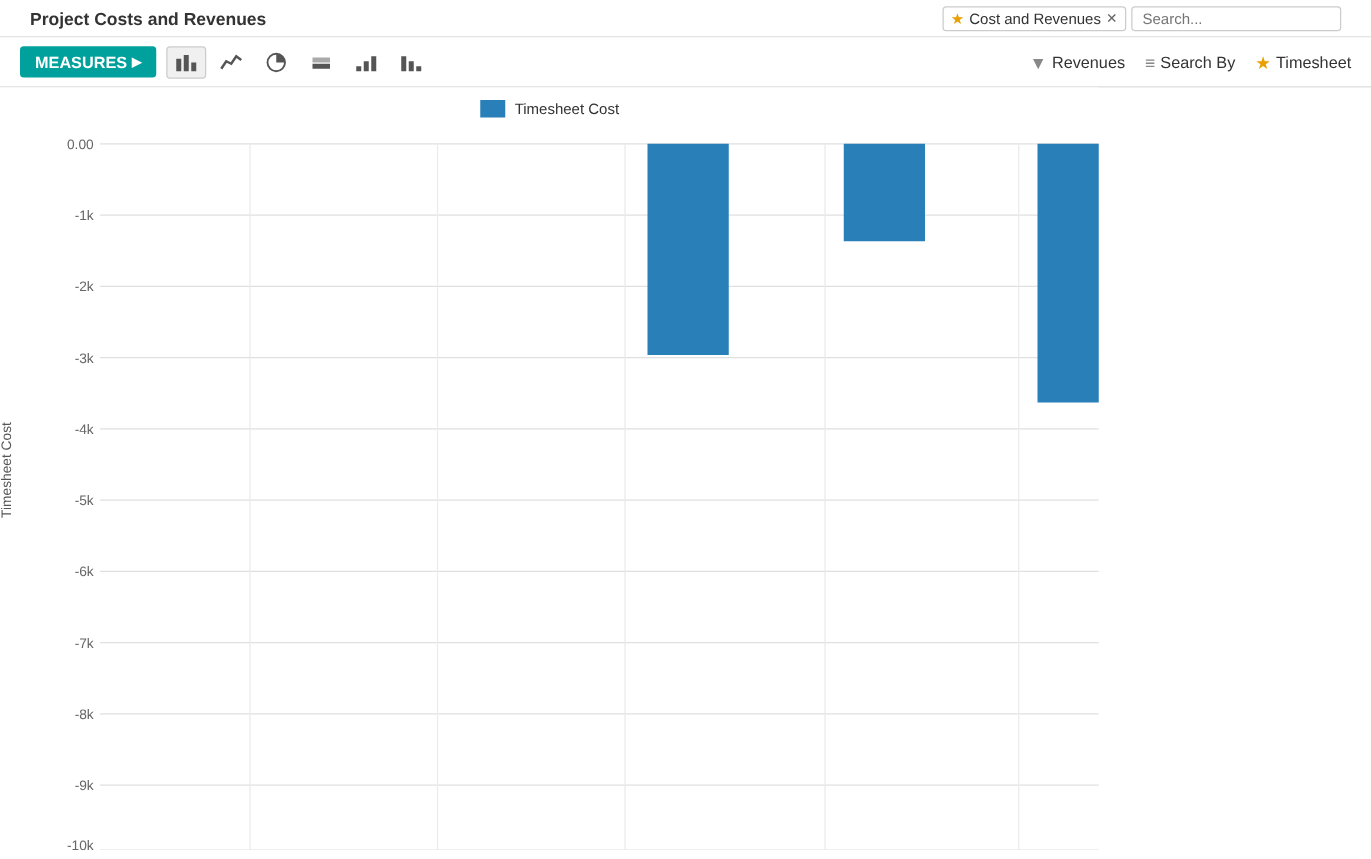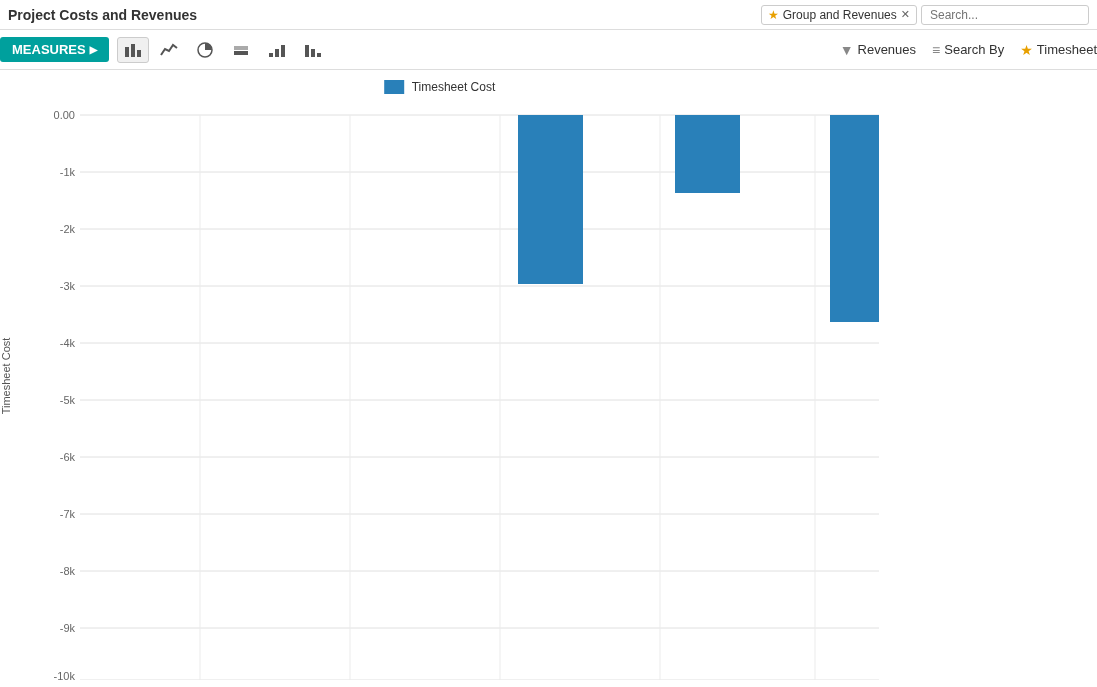--- a/index.html
+++ b/index.html
@@ -4,21 +4,21 @@
   <style>
     * { box-sizing: border-box; margin: 0; padding: 0; }
     body { font-family: Arial, sans-serif; font-size: 13px; background: #fff; color: #333; width: 1097px; height: 687px; overflow: hidden; }
 
     
     .top-bar {
       display: flex;
       align-items: center;
       height: 30px;
       border-bottom: 1px solid #ddd;
-      padding: 0 8px;
+      padding: 0 24px;
       background: #fff;
     }
     .page-title {
       font-size: 14px;
       font-weight: bold;
       color: #333;
       flex: 1;
     }
     .breadcrumb-tab {
       display: flex;
@@ -47,21 +47,21 @@
       width: 168px;
       outline: none;
     }
 
     
     .toolbar {
       display: flex;
       align-items: center;
       height: 40px;
       border-bottom: 1px solid #ddd;
-      padding: 0 0;
+      padding: 0 16px;
       background: #fff;
     }
     .measures-btn {
       background: #00a09d;
       color: #fff;
       border: none;
       border-radius: 3px;
       padding: 5px 12px;
       font-size: 13px;
       font-weight: bold;
@@ -143,21 +143,21 @@
       display: inline-block;
     }
   </style>
 </head>
 <body>
 
 <div class="top-bar">
   <span class="page-title">Project Costs and Revenues</span>
   <div class="breadcrumb-tab">
     <span class="star-icon">★</span>
-    <span>Group and Revenues</span>
+    <span>Cost and Revenues</span>
     <span class="close-x">✕</span>
   </div>
   <input class="search-box" type="text" placeholder="Search..." style="">
 </div>
 
 <div class="toolbar">
   <button class="measures-btn">
     <span>MEASURES</span>
     <span class="arrow">▶</span>
   </button>

